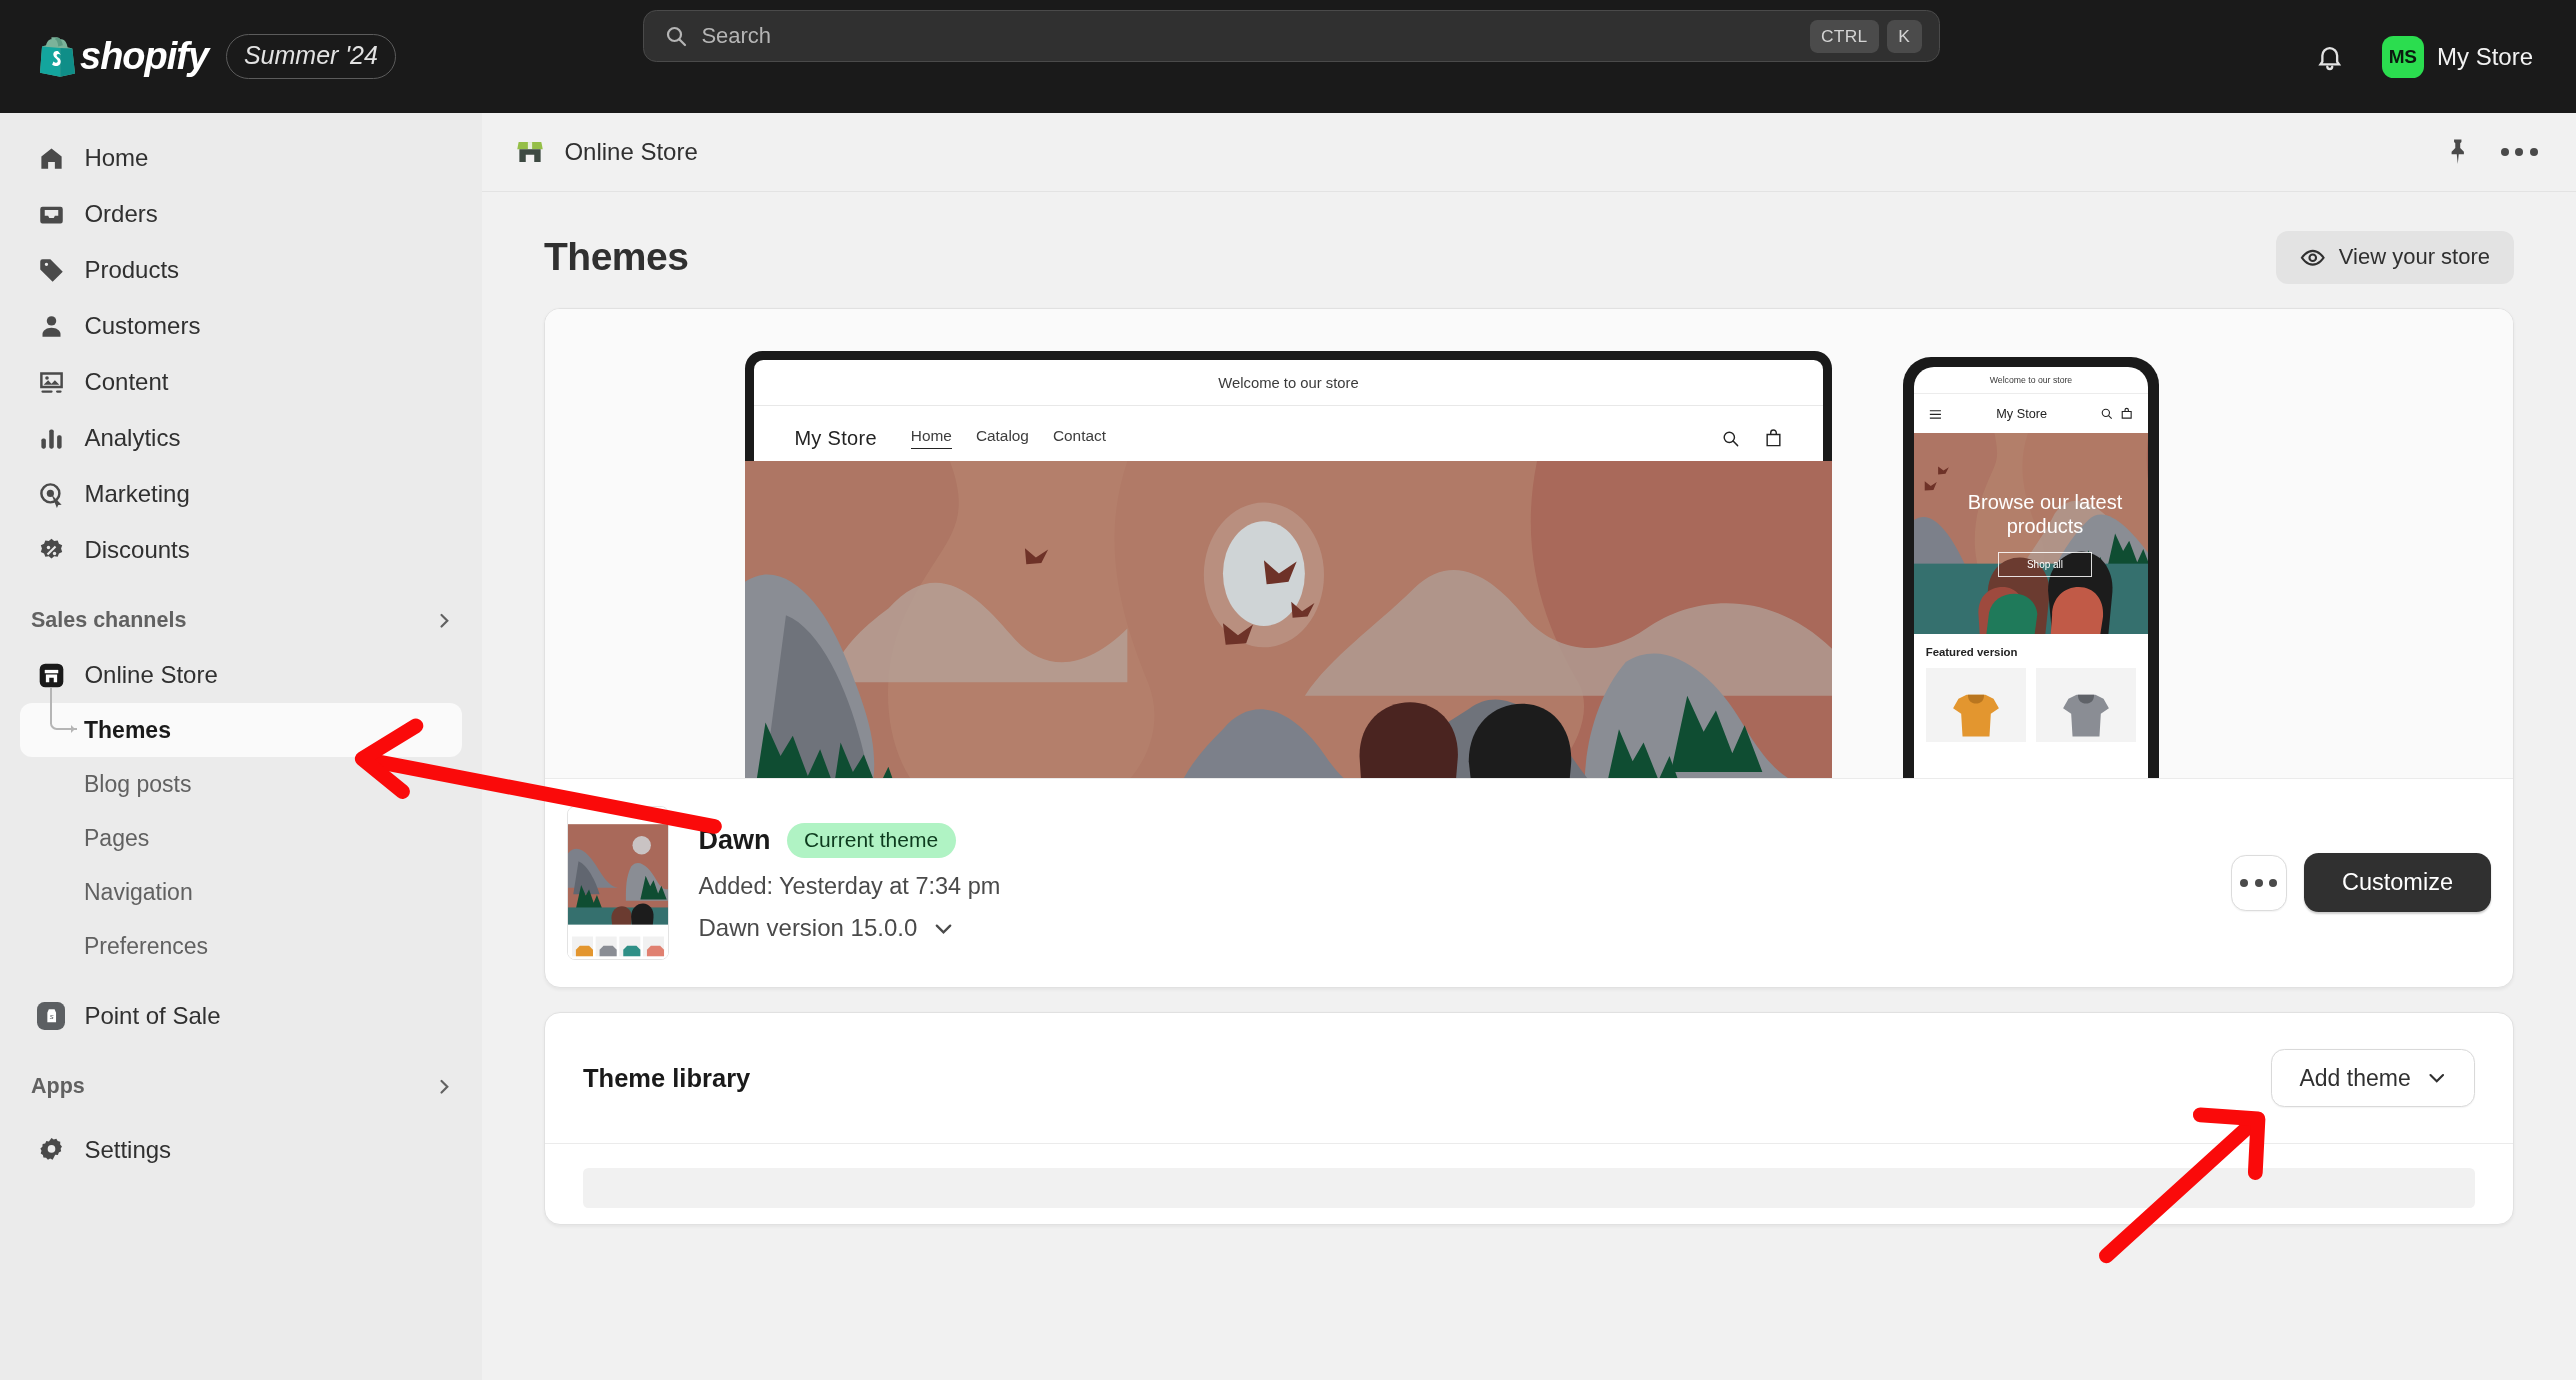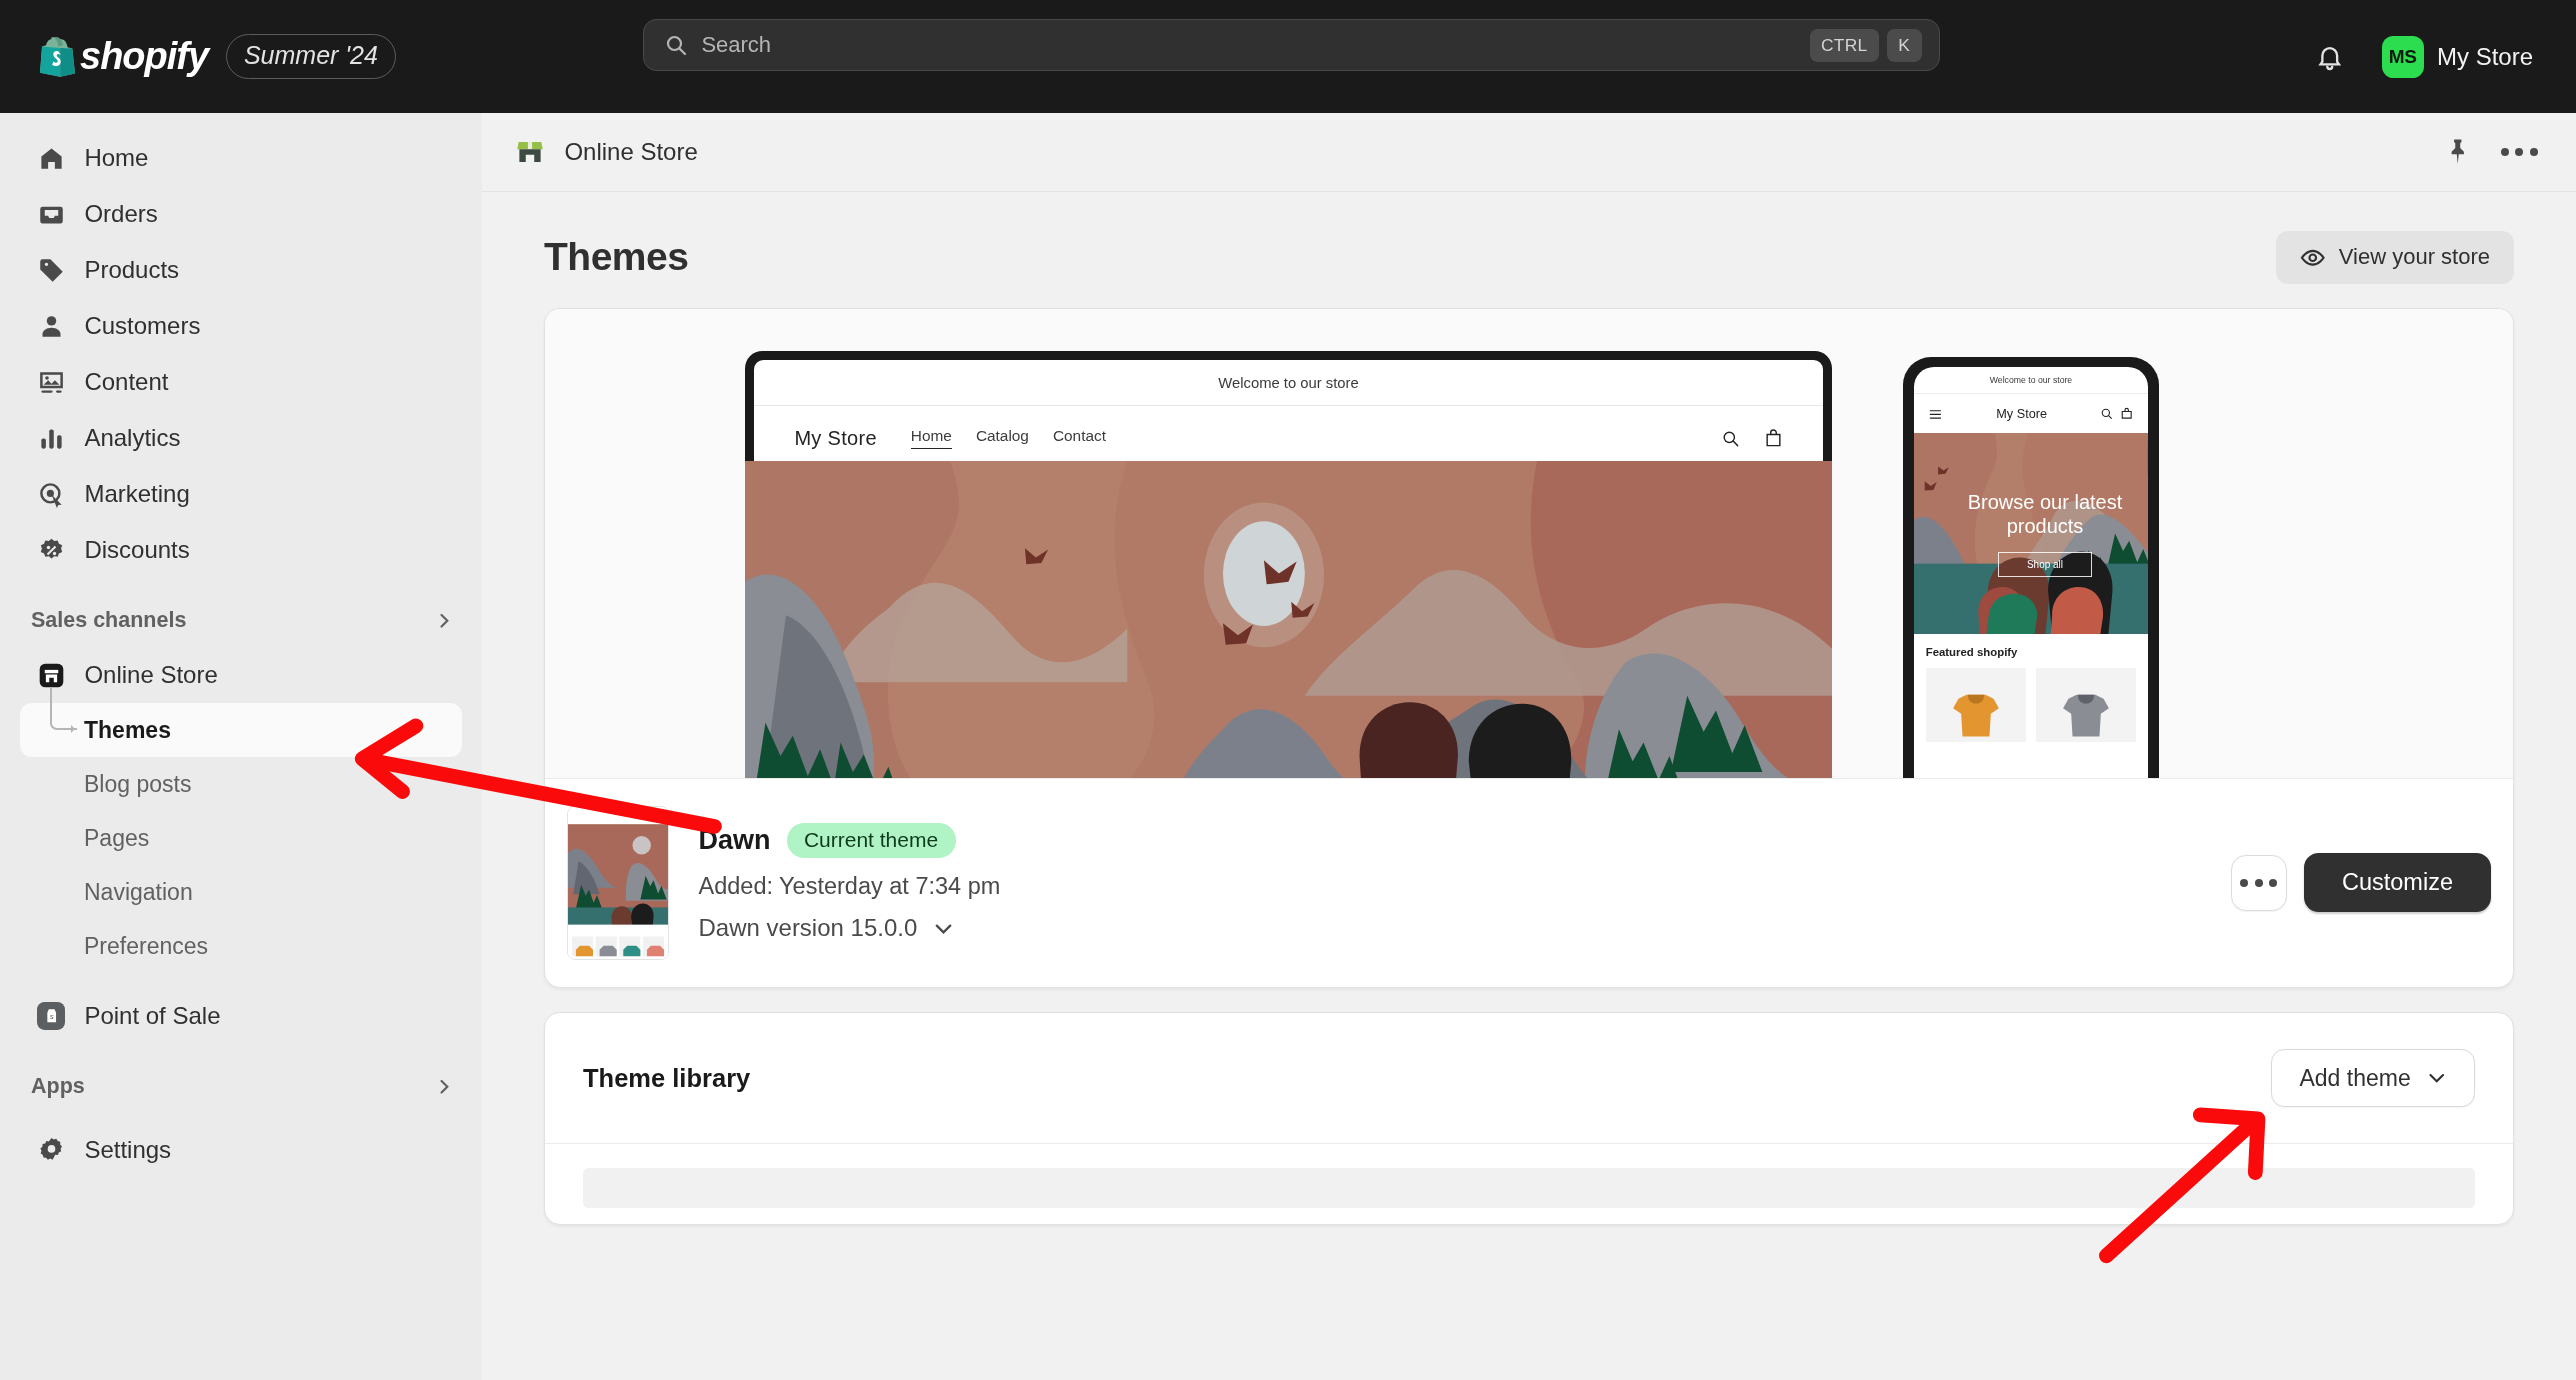--- a/index.html
+++ b/index.html
@@ -20,21 +20,21 @@
   .brand { display: flex; align-items: center; gap: 17.4px; margin-left: 38px; }
   .shopify-logo { display: flex; align-items: center; gap: 3px; }
   .bag-icon { width: 39px; height: 42px; }
   .wordmark { font-size: 38px; font-weight: 700; color: #fff; font-style: italic; letter-spacing: -1px; }
   .season-badge {
     border: 1.3px solid #5c5c5c; border-radius: 23px;
     padding: 6px 17.4px 7.4px; font-size: 25px; color: #e3e3e3;
     font-style: italic; white-space: nowrap;
   }
 
-  .searchwrap { position: absolute; left: 643px; top: 19px; border-radius: 26px; }
+  .searchwrap { position: absolute; left: 643px; top: 10px; border-radius: 26px; }
   .searchbar {
     width: 1297px; height: 52px;
     background: #303030; border: 1.3px solid #4a4a4a; border-radius: 13.4px;
     display: flex; align-items: center; padding: 0 17.4px 0 20px;
   }
   .search-icon { width: 24px; height: 24px; flex: none; }
   .search-ph { font-size: 22px; color: #b5b5b5; margin-left: 13.4px; flex: 1; }
   .kbd-group { display: flex; gap: 8px; }
   .kbd {
     background: #4b4b4b; border-radius: 7.4px; color: #d4d4d4;
@@ -545,21 +545,21 @@
                 <path d="M96 268c0-24 16-38 36-38s34 16 32 40l-4 30H98z" fill="#9e4a3e"></path>
                 <path d="M206 272c0-26 18-42 40-42s38 18 36 44l-4 26h-74z" fill="#c15a47"></path>
                 <path d="M112 268c4-18 20-28 38-28s32 12 34 30l-4 30h-72z" fill="#1f7a5a"></path>
               </svg>
               <div class="p-hero-txt">
                 <h3>Browse our latest products</h3>
                 <span class="p-shopall">Shop all</span>
               </div>
             </div>
             <div class="p-feat">
-              <h4>Featured shopify</h4>
+              <h4>Featured version</h4>
               <div class="p-grid">
                 <div class="p-tile">
                   <svg width="62" height="50" viewBox="0 0 92 74">
                       <path d="M20 10 32 4h28l12 6 8 14-12 8-2 34H26l-2-34-12-8z" fill="#e3962f"></path>
                       <path d="M34 4h24c0 9-5 13-12 13S34 13 34 4z" fill="#b9761f"></path>
                     </svg>
                 </div>
                 <div class="p-tile">
                   <svg width="62" height="50" viewBox="0 0 92 74">
                       <path d="M20 10 32 4h28l12 6 8 14-12 8-2 34H26l-2-34-12-8z" fill="#8a8d94"></path>

